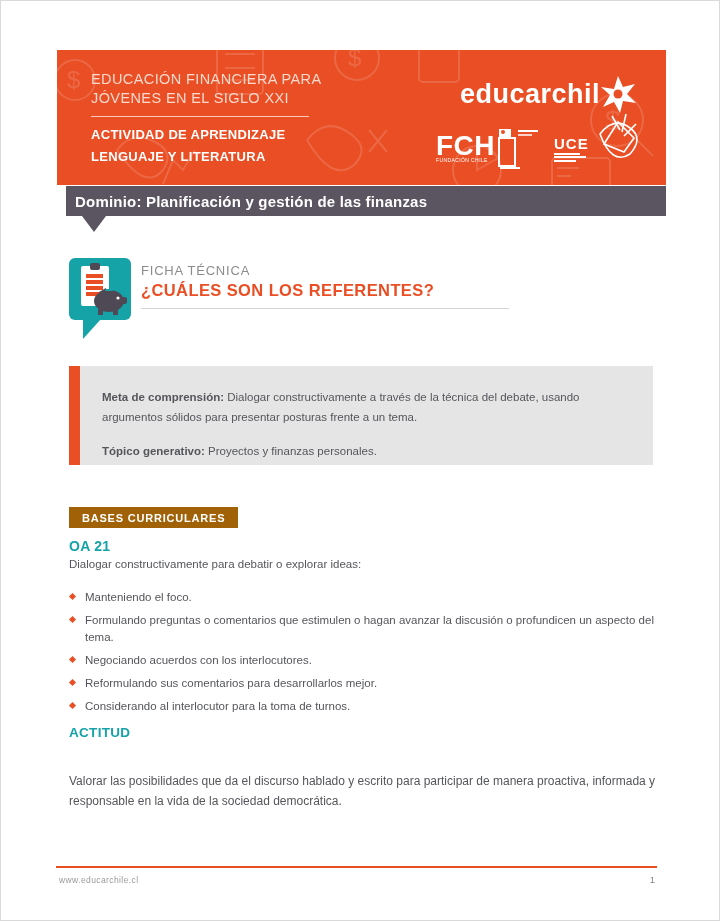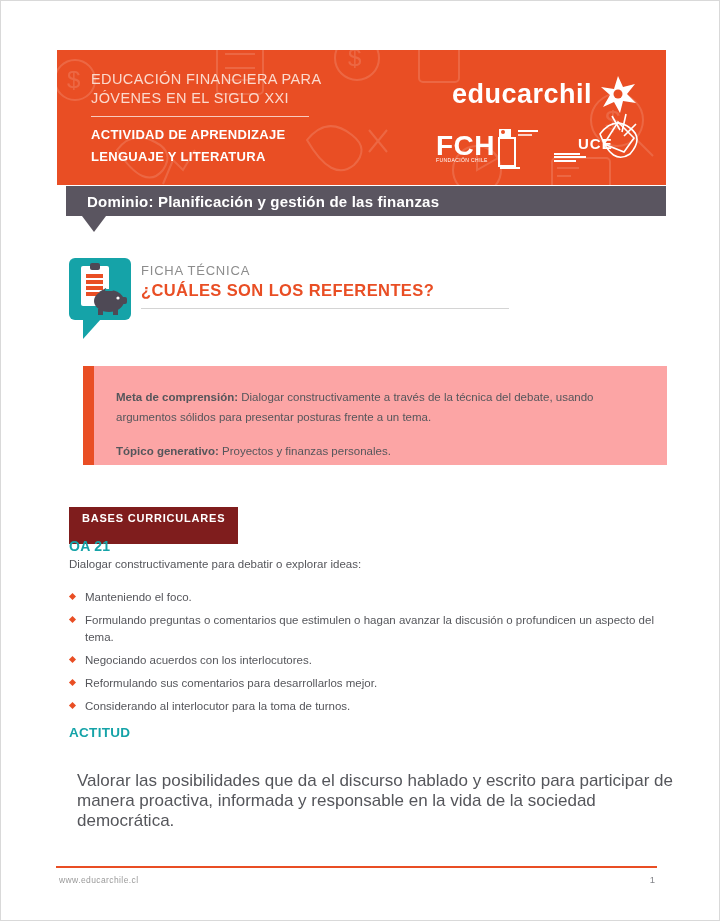--- a/index.html
+++ b/index.html
@@ -16,39 +16,39 @@
     background:#E94E24; overflow:hidden;
   }
   .doodles { position:absolute; inset:0; opacity:.14; }
   .kicker { position:absolute; left:34px; top:20px; color:#FBD9CD;
     font-size:14.5px; line-height:19px; letter-spacing:.4px; }
   .header-divider { position:absolute; left:34px; top:66px; width:218px; height:1px;
     background:rgba(255,255,255,.7); }
   .header-title { position:absolute; left:34px; top:74px; color:#fff; font-weight:bold;
     font-size:13px; line-height:22px; letter-spacing:.3px; }
 
-  .brand { position:absolute; right:28px; top:24px; display:flex; align-items:center;gap:8px; }
+  .brand { position:absolute; right:28px; top:24px; display:flex; align-items:center; }
   .brand-word { color:#fff; font-weight:bold; font-size:27px; letter-spacing:.5px; }
   .brand-star { margin-left:-2px; }
 
   .logo-row { position:absolute; right:30px; top:72px; width:200px; height:56px; }
   .fch { position:absolute; left:0; top:14px; color:#fff; }
   .fch-main { font-weight:bold; font-size:28px; letter-spacing:.5px; line-height:20px; }
   .fch-sub { font-size:5px; letter-spacing:.4px; margin-top:1px; }
   .gob-logo { position:absolute; left:62px; top:6px; width:42px; height:42px; }
   .uce { position:absolute; left:118px; top:14px; color:#fff; }
-  .uce-main { font-weight:bold; font-size:15px; letter-spacing:1px; line-height:15px;margin-left:24px; }
+  .uce-main { font-weight:bold; font-size:15px; letter-spacing:1px; line-height:15px; }
   .uce-bars .bar { height:2px; background:#fff; margin-top:1.5px; }
   .scribble { position:absolute; left:158px; top:-14px; }
 
   
   .domain-bar {
     position:absolute; left:65px; top:185px; width:600px; height:30px;
     background:#5A5560; color:#fff; font-weight:bold; font-size:15px;
-    display:flex; align-items:center; padding-left:21px; letter-spacing:.2px;
+    display:flex; align-items:center; padding-left:9px; letter-spacing:.2px;
   }
   .domain-pointer {
     position:absolute; left:81px; top:215px; width:0; height:0;
     border-left:12px solid transparent; border-right:12px solid transparent;
     border-top:16px solid #5A5560;
   }
 
   
   .ficha-icon { position:absolute; left:68px; top:257px; width:62px; height:62px;
     background:#15A3A8; border-radius:6px; }
@@ -65,45 +65,45 @@
     font-size:13px; letter-spacing:.8px; }
   .ficha-title { position:absolute; left:140px; top:280px; color:#E94E24;
     font-weight:bold; font-size:16.5px; letter-spacing:.4px; }
   .ficha-divider { position:absolute; left:140px; top:307px; width:368px; height:1px;
     background:#D4D4D4; }
   .ficha-meta { position:absolute; left:140px; top:314px; display:flex; align-items:center;
     font-size:10.5px; font-weight:bold; color:#4F5055; }
   .ficha-meta .sep { width:2px; height:16px; background:#15A3A8; margin:0 16px; }
 
   
-  .meta-box { position:absolute; left:82px; top:365px; width:584px; height:99px;
-    background:#fca5a5; }
+  .meta-box { position:absolute; left:68px; top:365px; width:584px; height:99px;
+    background:#e5e5e5; }
   .meta-accent { position:absolute; left:0; top:0; width:11px; height:99px; background:#E94E24; }
   .meta-content { position:absolute; left:33px; top:21px; right:24px;
     font-size:11.5px; line-height:20px; color:#55565B; }
   .meta-content p + p { margin-top:14px; }
   .meta-content b { font-weight:bold; }
 
   
-  .badge { position:absolute; left:68px; top:506px; background:#7f1d1d; color:#fff;
-    font-weight:bold; font-size:11px; letter-spacing:.8px; padding:5px 13px 20px; }
+  .badge { position:absolute; left:68px; top:506px; background:#a16207; color:#fff;
+    font-weight:bold; font-size:11px; letter-spacing:.8px; padding:5px 13px 4px; }
   .oa-title { position:absolute; left:68px; top:537px; color:#15A3A8;
     font-weight:bold; font-size:14px; letter-spacing:.3px; }
   .oa-intro { position:absolute; left:68px; top:557px; font-size:11.5px; color:#55565B; }
 
   .bullets { position:absolute; left:68px; top:588px; width:592px; list-style:none; }
   .bullets li { position:relative; padding-left:16px; font-size:11.5px;
     line-height:16.5px; color:#55565B; margin-bottom:6.5px; }
   .bullets .diamond { position:absolute; left:1px; top:5px; width:5px; height:5px;
     background:#E94E24; transform:rotate(45deg); }
 
   .actitud-title { position:absolute; left:68px; top:724px; color:#15A3A8;
     font-weight:bold; font-size:13.5px; letter-spacing:.3px; }
   .actitud-text { position:absolute; left:68px; top:770px; width:600px;
-    font-size:17px; line-height:20px; color:#55565B;margin-left:8px; }
+    font-size:12px; line-height:20px; color:#55565B; }
 
   
   .footer-rule { position:absolute; left:55px; top:865px; width:601px; height:2px;
     background:#E94E24; }
   .footer-url { position:absolute; left:58px; top:874px; font-size:8.5px;
     color:#9A9A9A; letter-spacing:.4px; text-decoration:none; }
   .footer-page { position:absolute; right:64px; top:873px; font-size:9.5px; color:#85868B; }
 </style>
 </head>
 <body>

